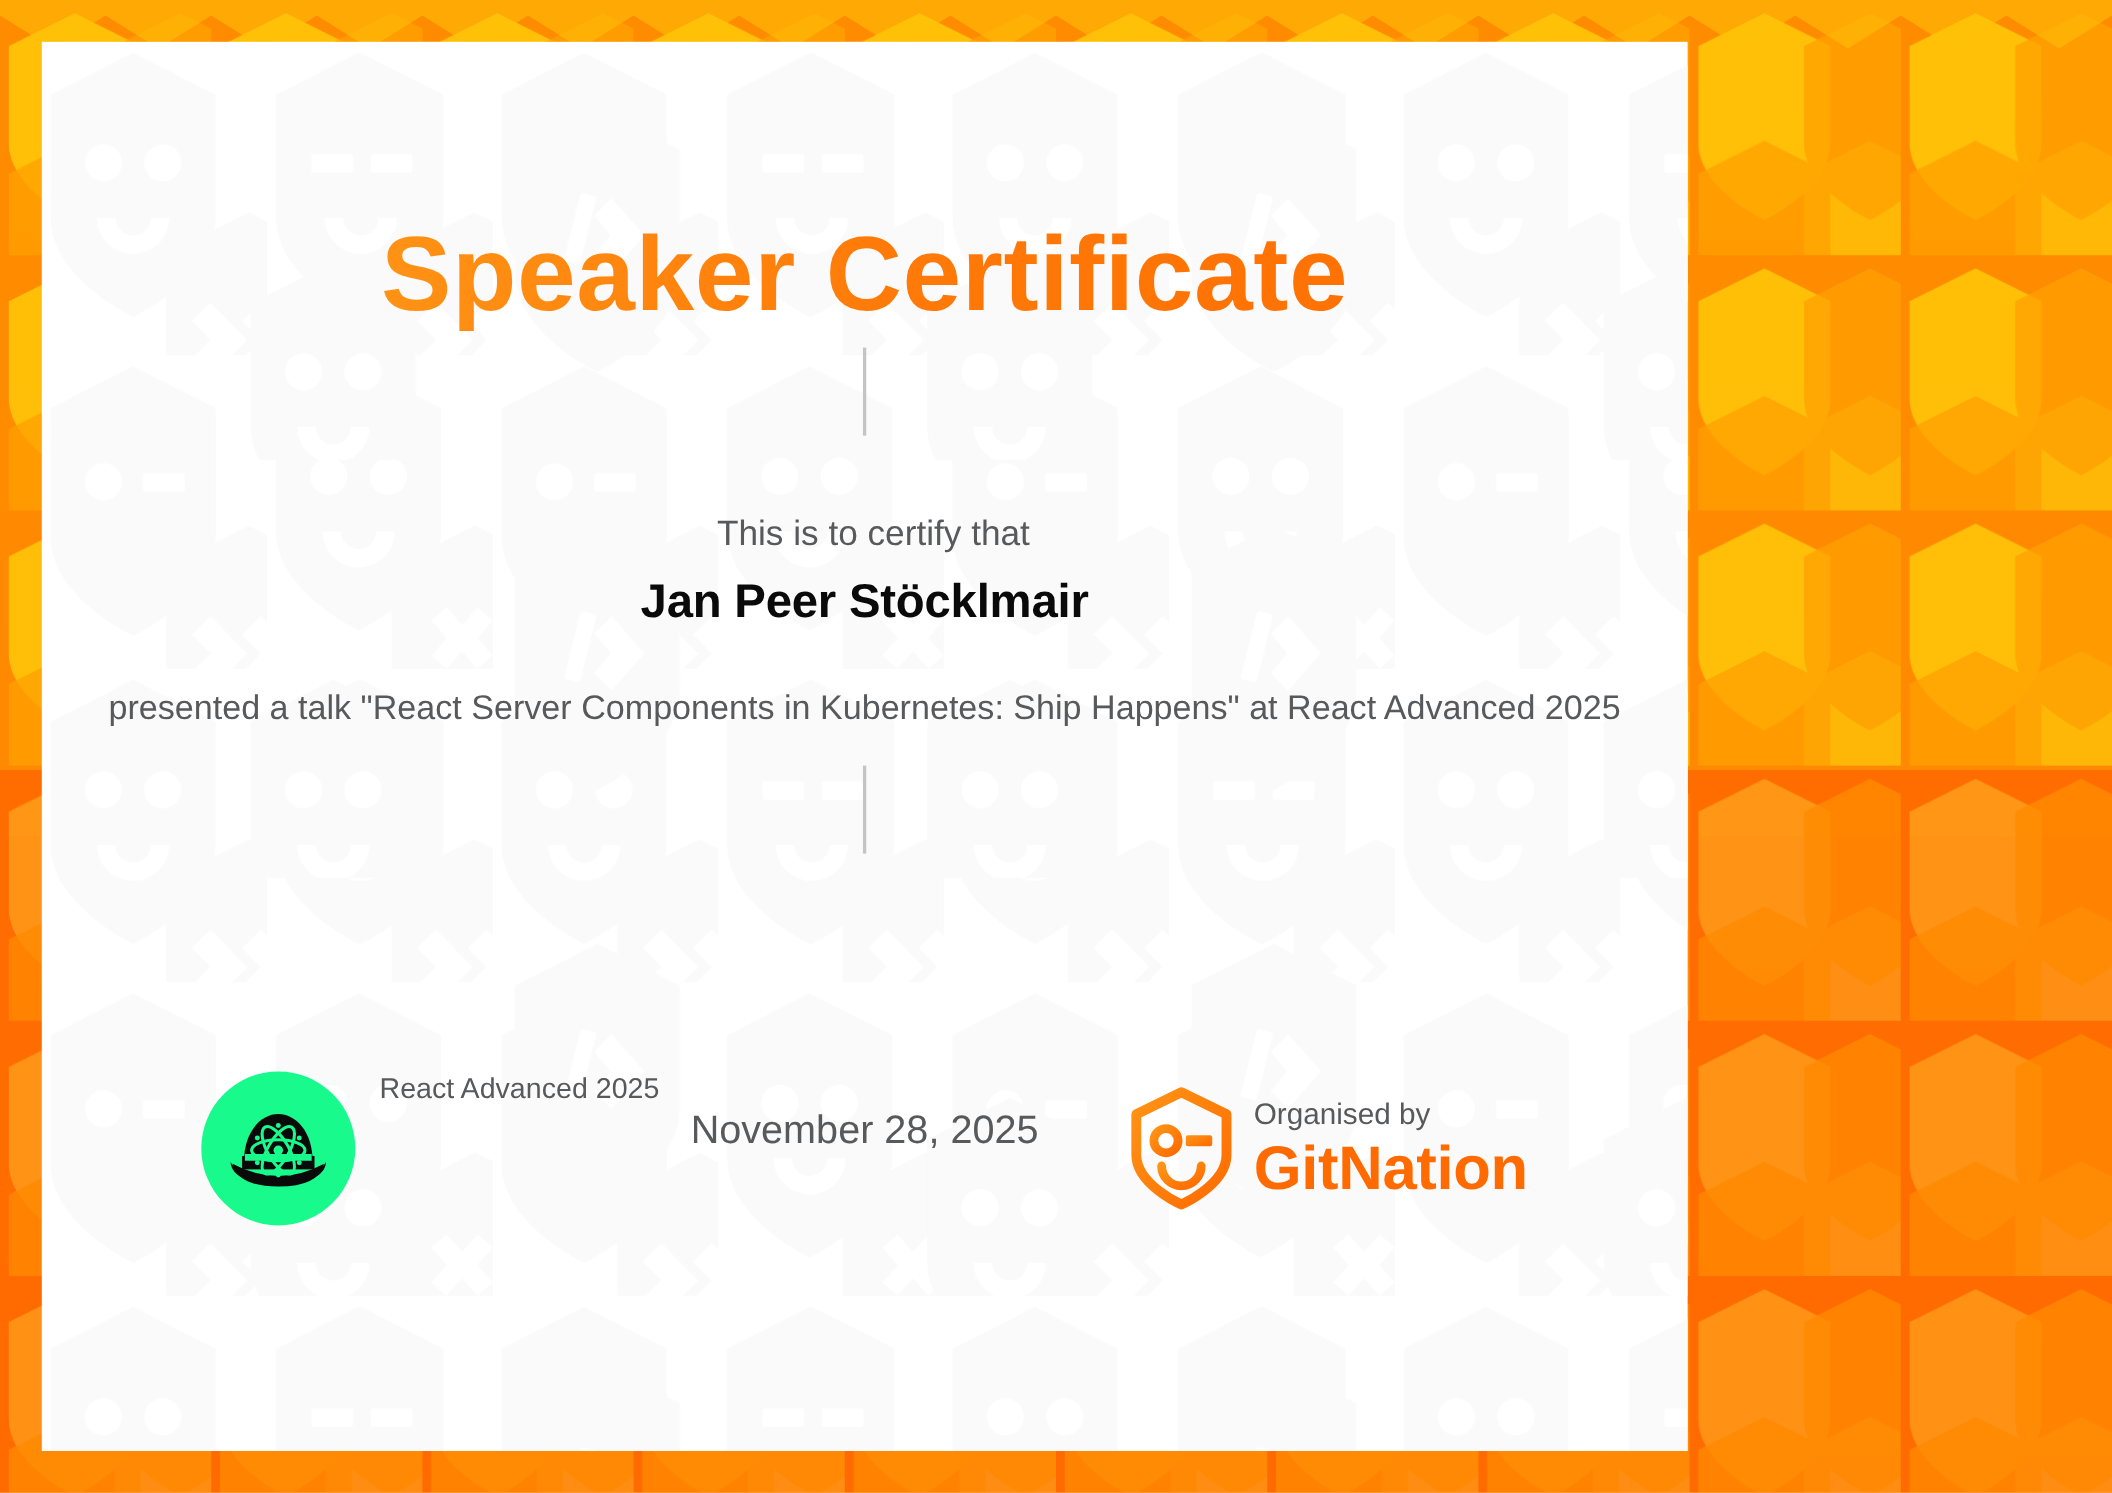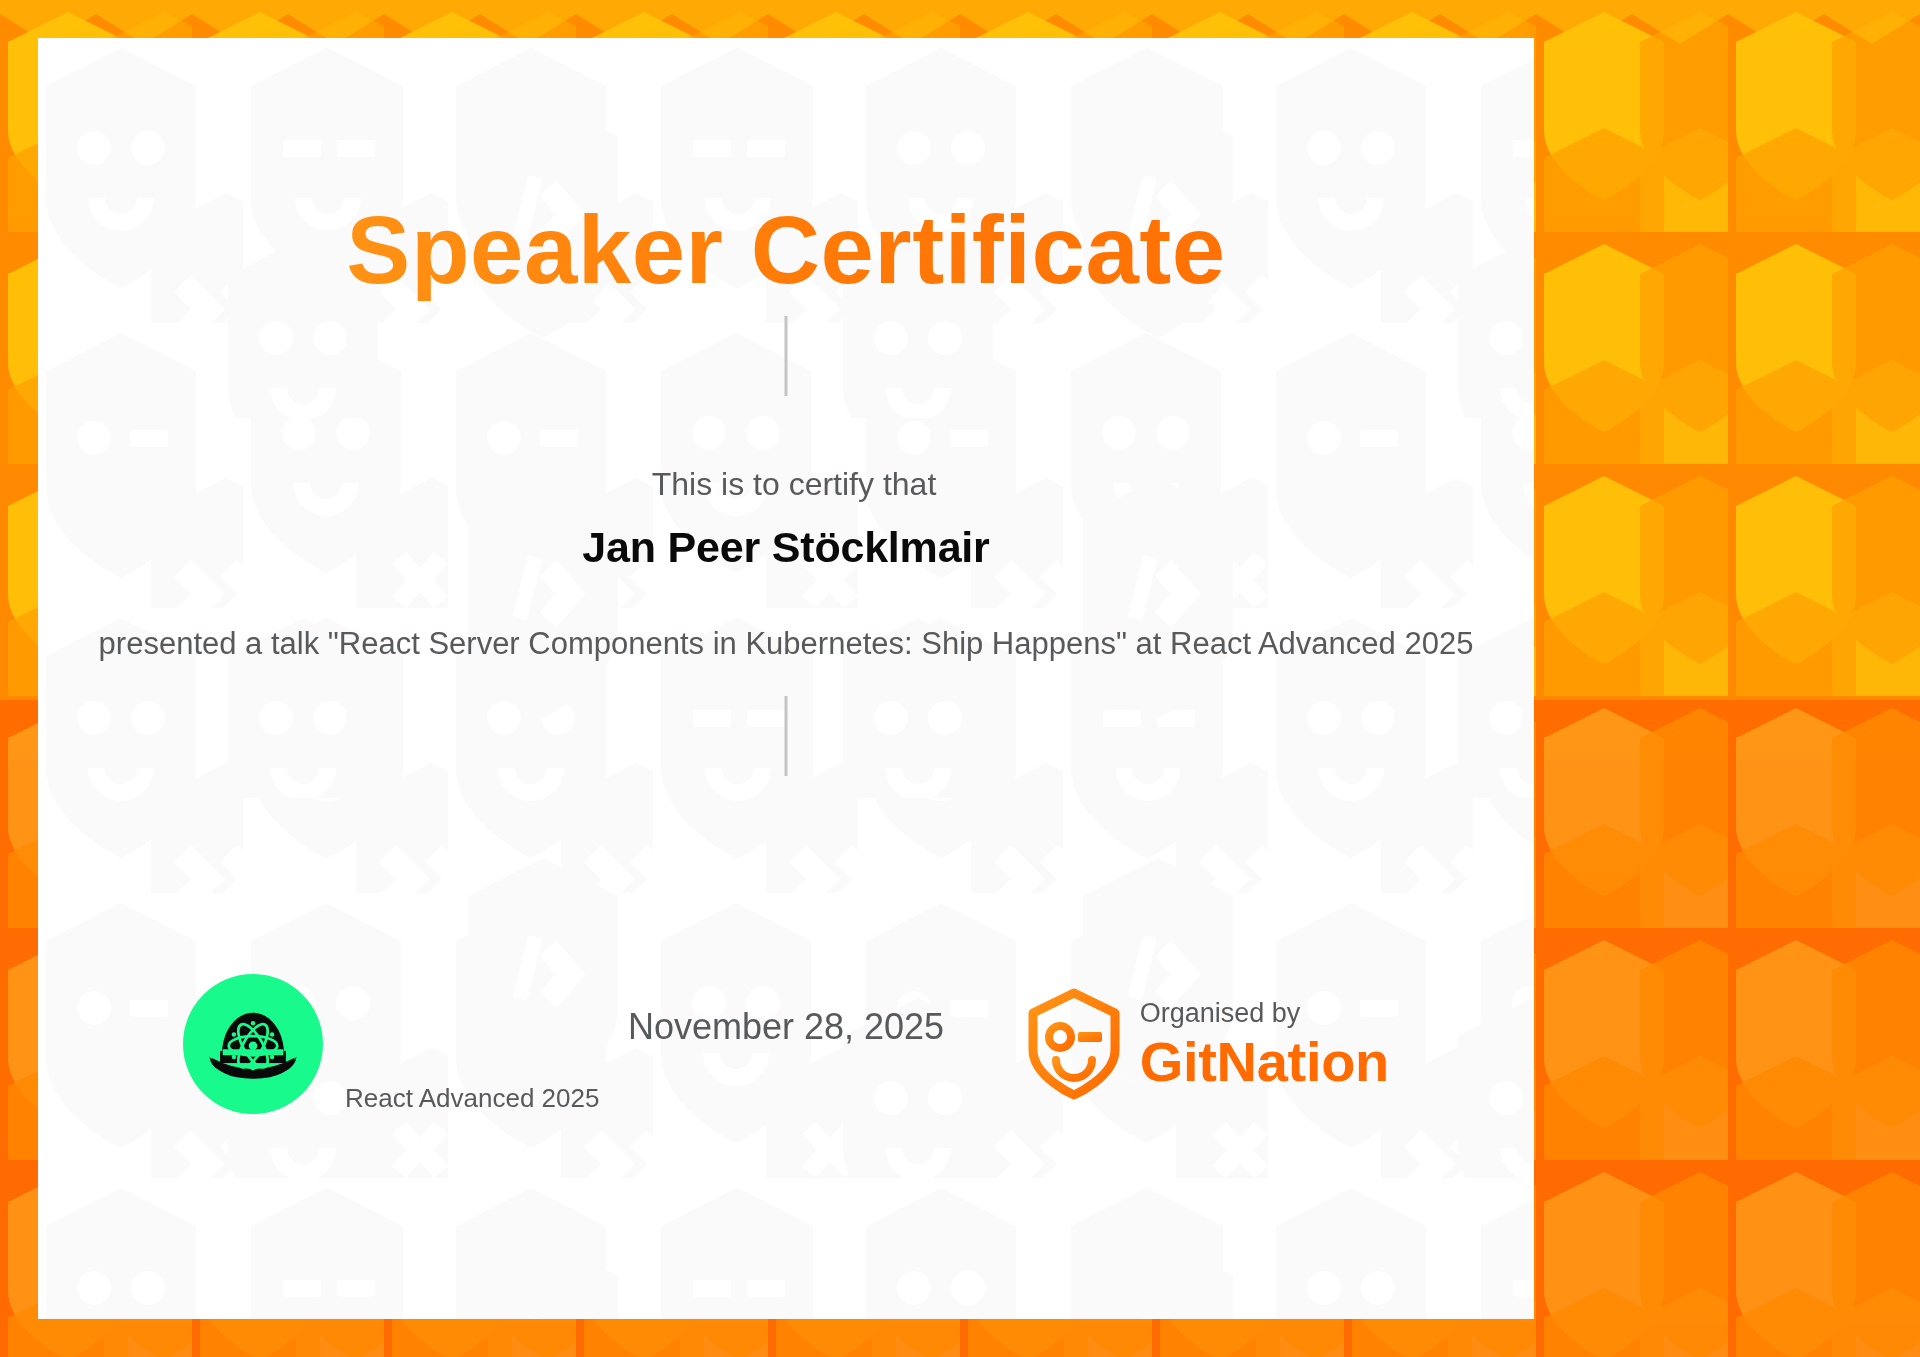--- a/index.html
+++ b/index.html
@@ -128,21 +128,21 @@
     width: 100%;
     height: 140px;
   }
 
   
   .event-logo-group {
     position: absolute;
     left: 145px;
     top: 0;
     display: flex;
-    align-items: flex-end;
+    align-items: flex-start;
     gap: 22px;
   }
   .event-logo-mark {
     width: 140px;
     height: 140px;
     border-radius: 50%;
     background: #18FA8C;
     display: flex;
     align-items: center;
     justify-content: center;

